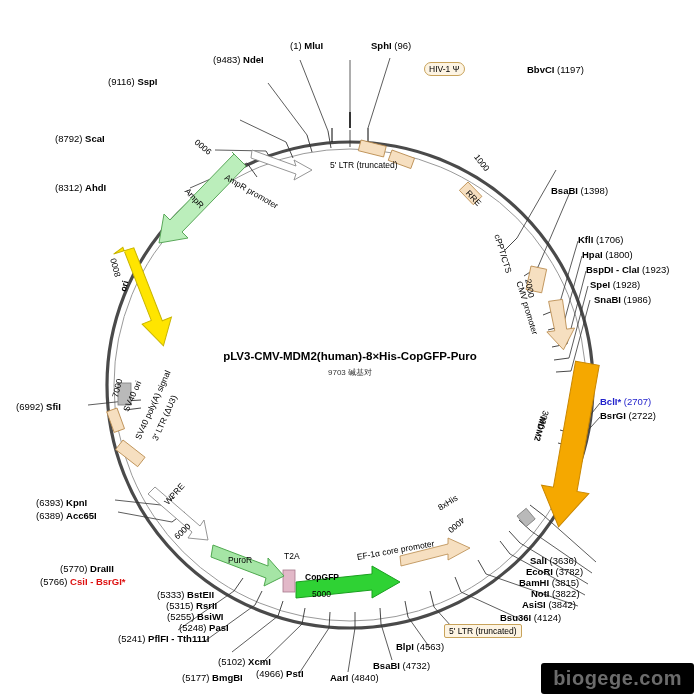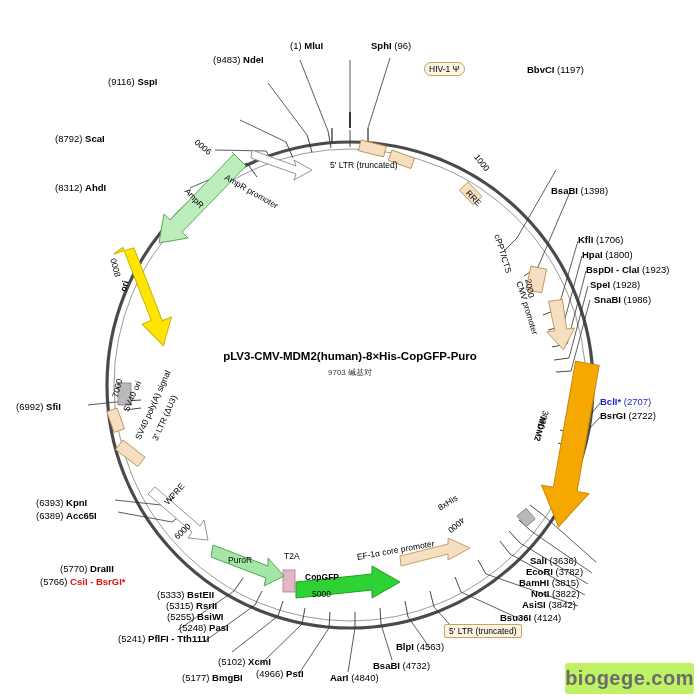--- a/index.html
+++ b/index.html
@@ -4,22 +4,22 @@
 <style>
   html,body{margin:0;padding:0;}
   body{width:700px;height:700px;background:#ffffff;font-family:"Liberation Sans",sans-serif;overflow:hidden;}
   #stage{position:relative;width:700px;height:700px;}
   svg#plasmid{position:absolute;left:0;top:0;width:700px;height:700px;}
   .lbl{position:absolute;font-size:9.5px;color:#000;white-space:nowrap;}
   .lbl b{font-weight:bold;}
   .pos{font-weight:normal;}
   .title{position:absolute;left:0;width:700px;text-align:center;font-size:11.5px;font-weight:bold;color:#000;}
   .subtitle{position:absolute;left:0;width:700px;text-align:center;font-size:8px;color:#333;}
-  .wm{position:absolute;right:6px;bottom:6px;background:#bef264;color:#6b6b6b;
-      font-size:20px;font-weight:bold;padding:4px 0;border-radius:3px;letter-spacing:.5px;}
+  .wm{position:absolute;right:6px;bottom:6px;background:#000000;color:#6b6b6b;
+      font-size:20px;font-weight:bold;padding:4px 12px;border-radius:3px;letter-spacing:.5px;}
   .boxlbl{position:absolute;font-size:8.5px;border:1px solid #c8a35a;background:#fdf4e3;
           padding:1px 4px;border-radius:2px;color:#000;white-space:nowrap;}
   .feat{position:absolute;font-size:8.5px;color:#000;white-space:nowrap;transform-origin:0 0;}
   .red{color:#d11;}
   .blue{color:#2222cc;}
 </style>
 </head>
 <body>
 
 <div id="stage">

